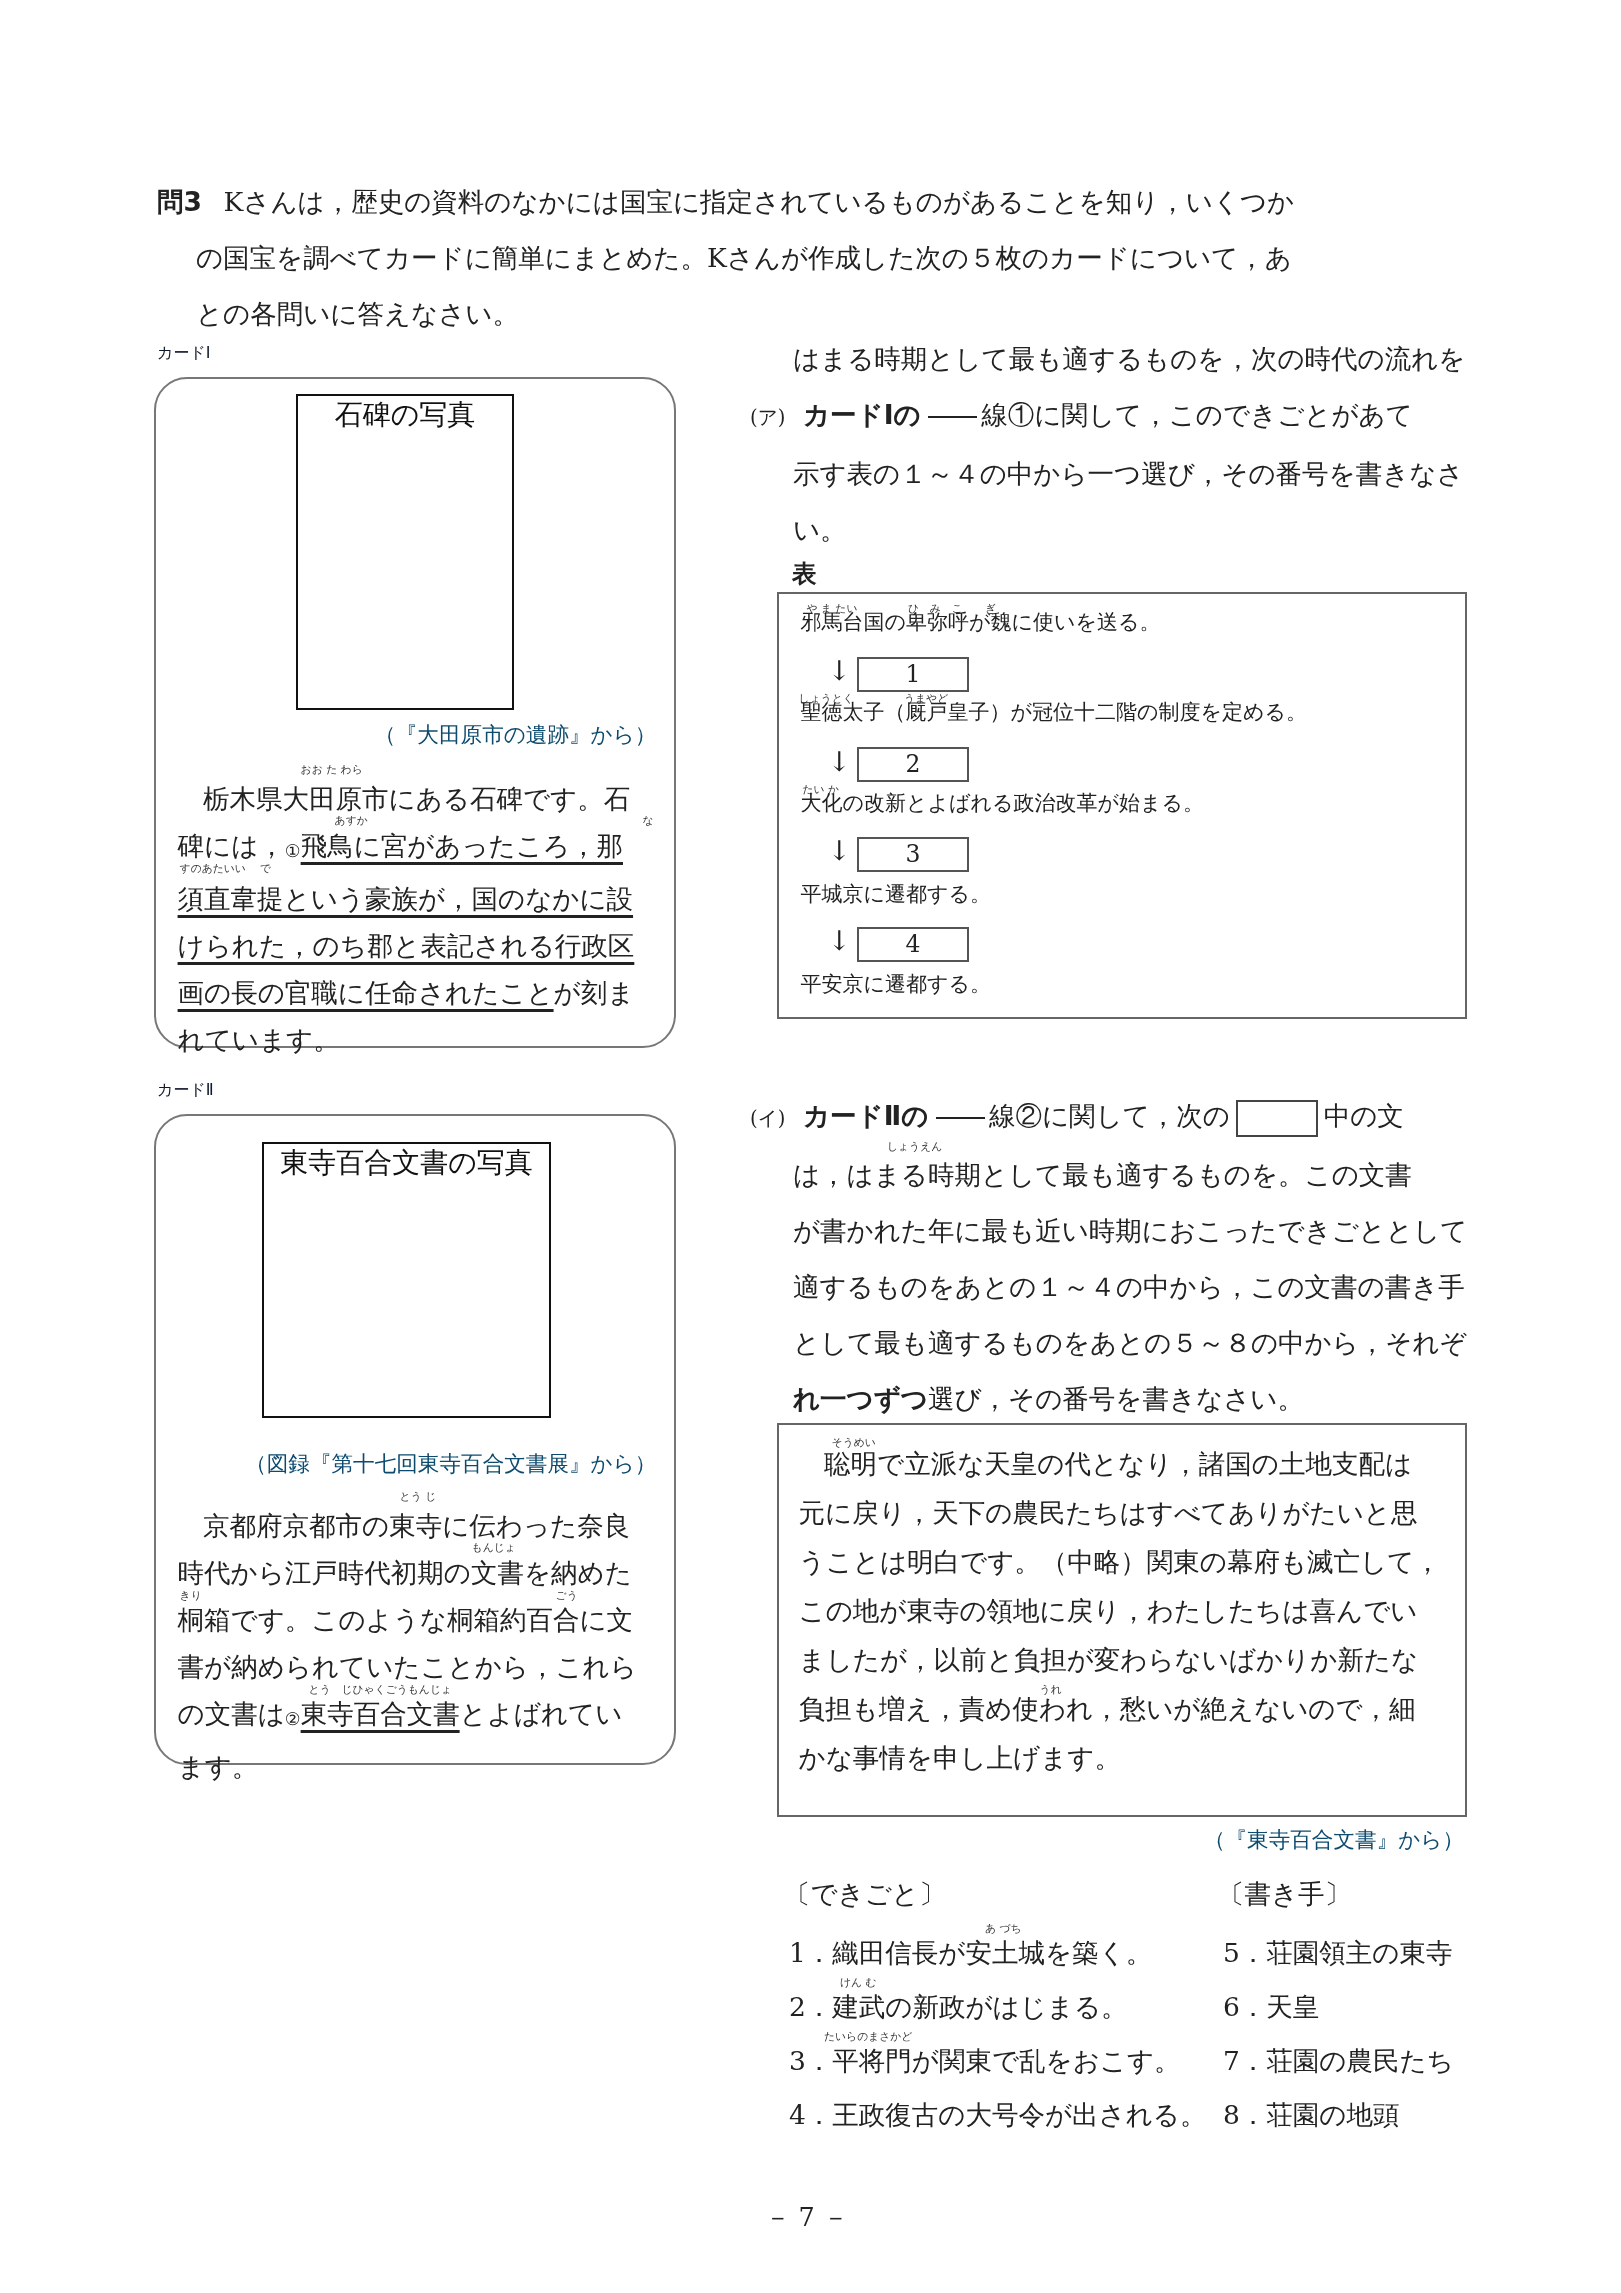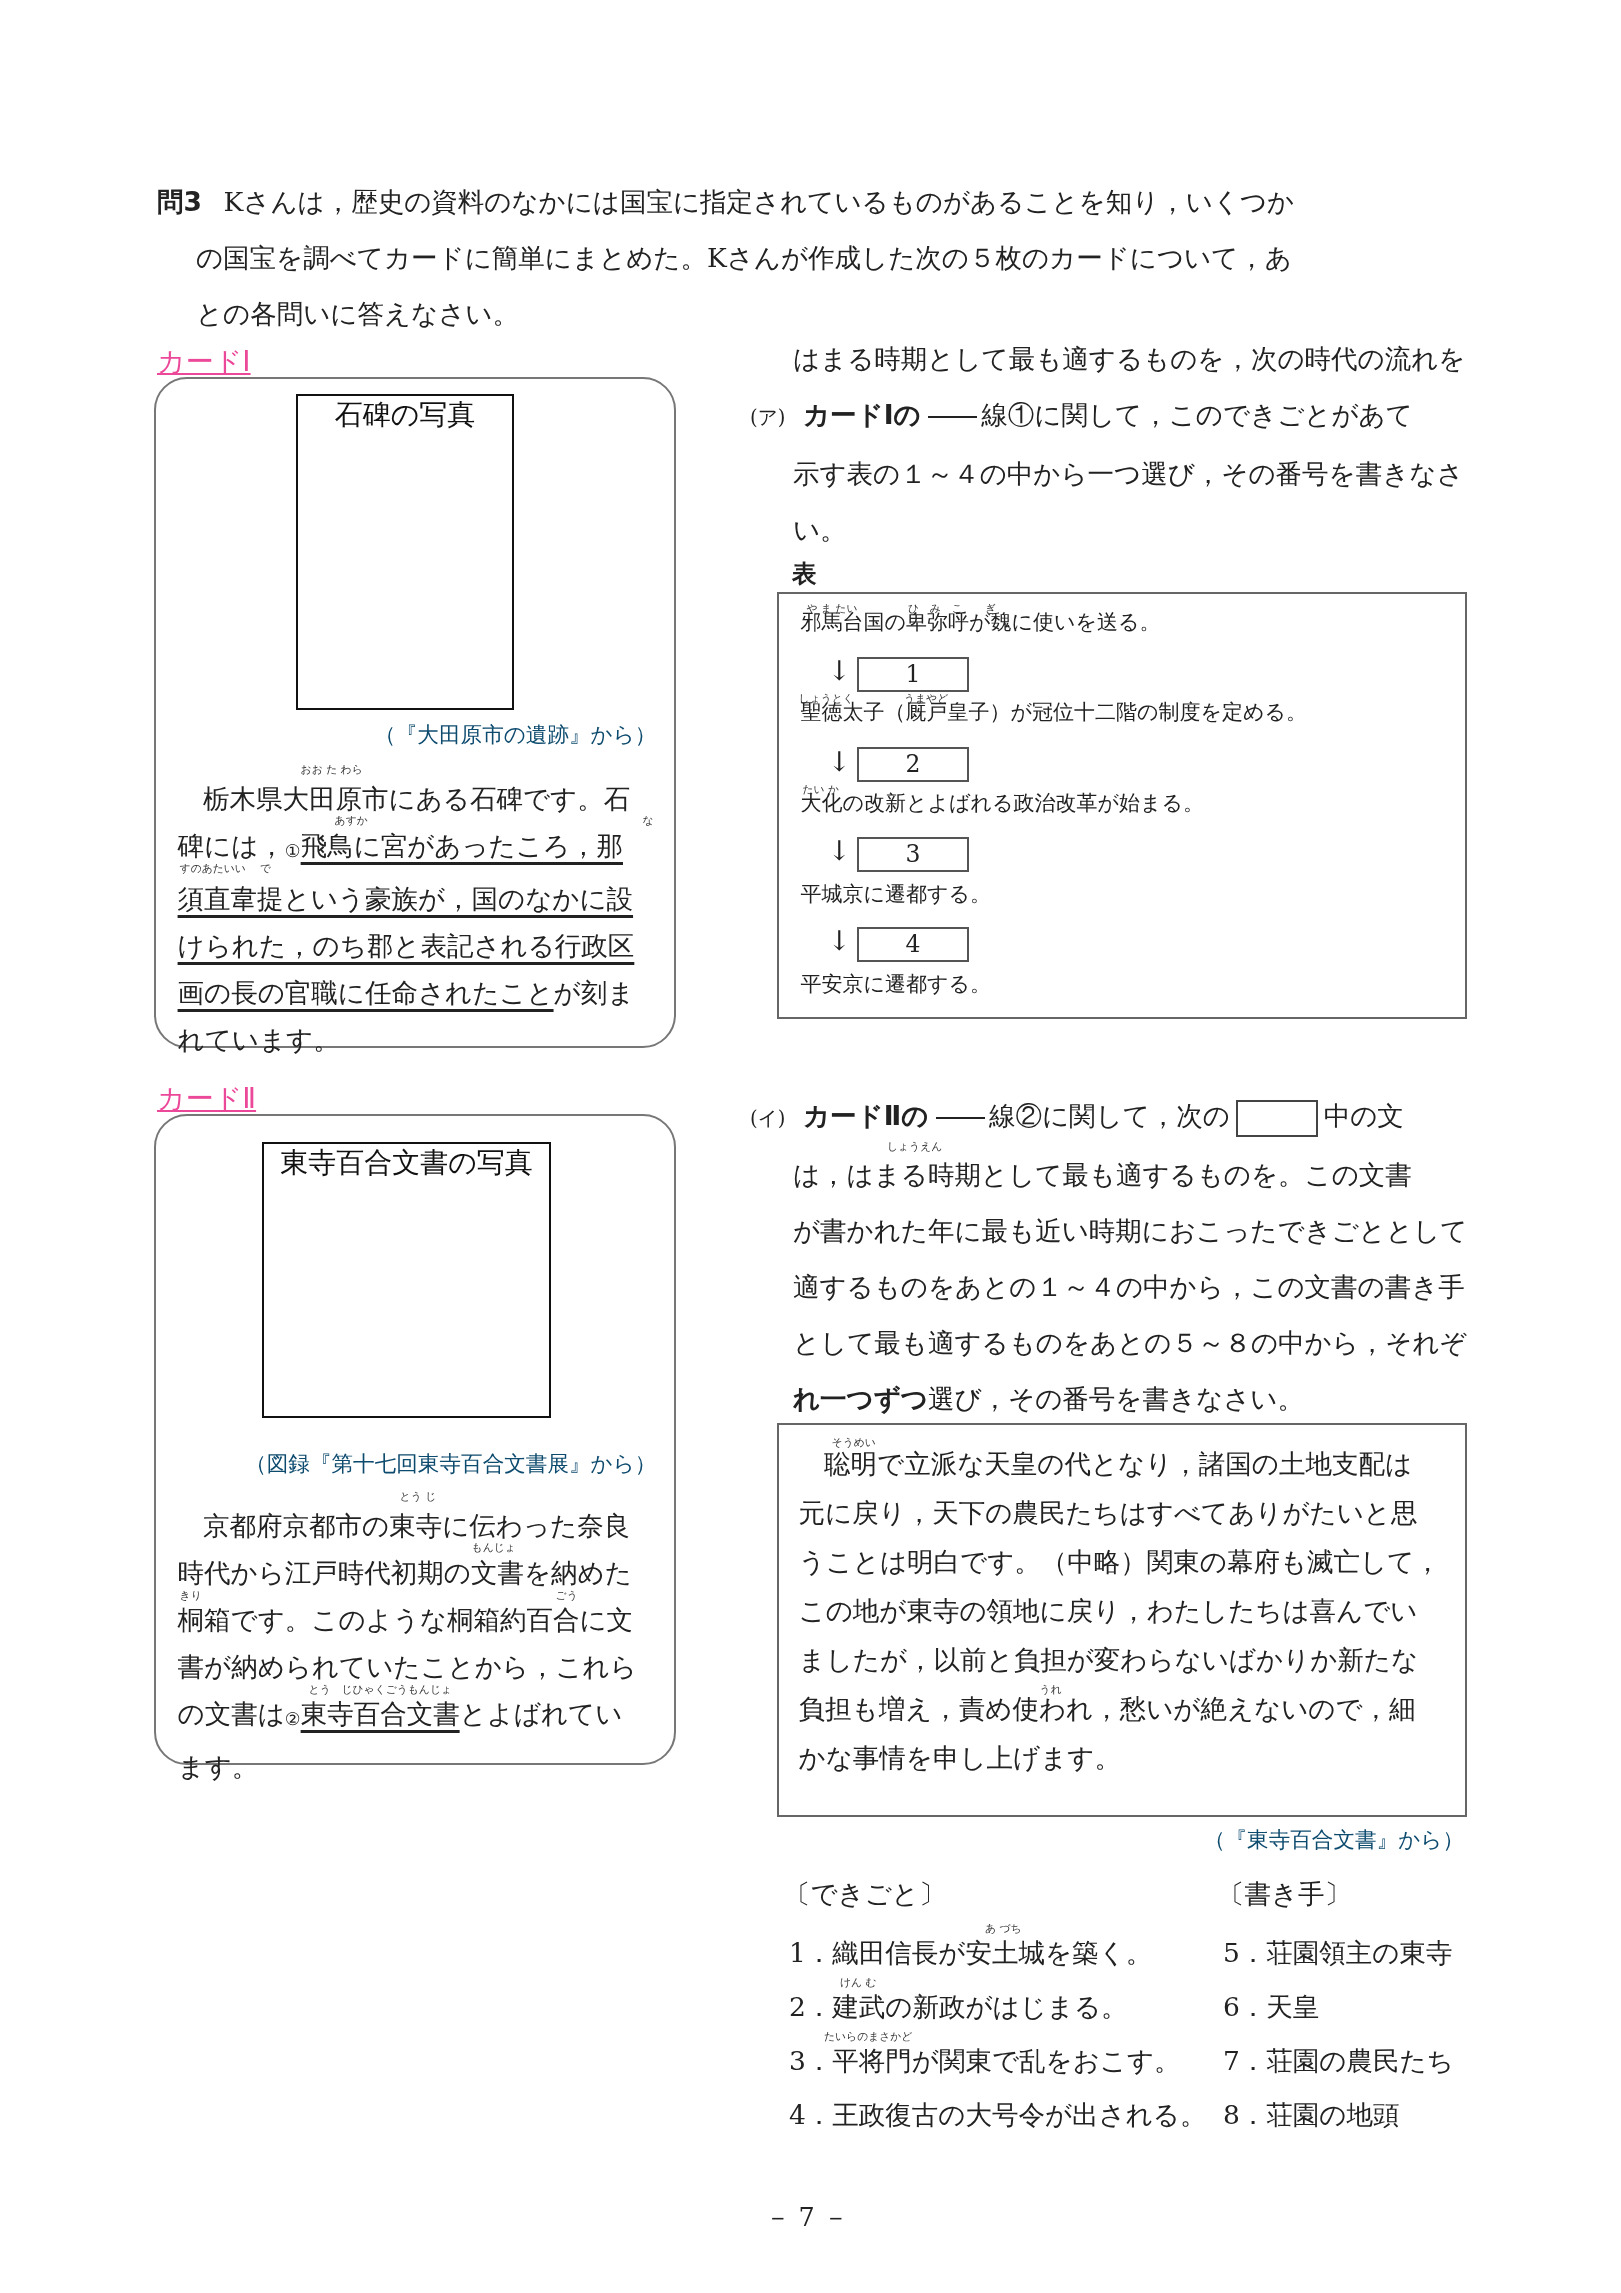--- a/index.html
+++ b/index.html
@@ -10,21 +10,21 @@
   }
   .abs { position: absolute; }
 
   
   .intro { left: 157px; top: 174px; width: 1323px; font-size: 26.5px; line-height: 56px; }
   .intro .q-num { font-family: "DejaVu Sans", "Liberation Sans", sans-serif; font-weight: bold; margin-right: 21.6px; }
   .intro .line { display: block; white-space: nowrap; }
   .intro .indent { padding-left: 39px; }
 
   
-  .card-label { font-family: "DejaVu Sans", "Liberation Sans", sans-serif; font-size: 28px; color: #ec4899; text-decoration: underline; }
+  .card-label { font-family: "DejaVu Sans", "Liberation Sans", sans-serif; font-size: 16px; color: #0f172a; }
 
   
   .card {
     border: 2px solid #777; border-radius: 33px; background: #fff;
   }
   .photo-box {
     border: 2.9px solid #111; display: flex; align-items: flex-start; justify-content: center;
     font-size: 28px; color: #111;
   }
   .source { font-size: 21.6px; color: #0c4a6e; text-align: right; white-space: nowrap; }

